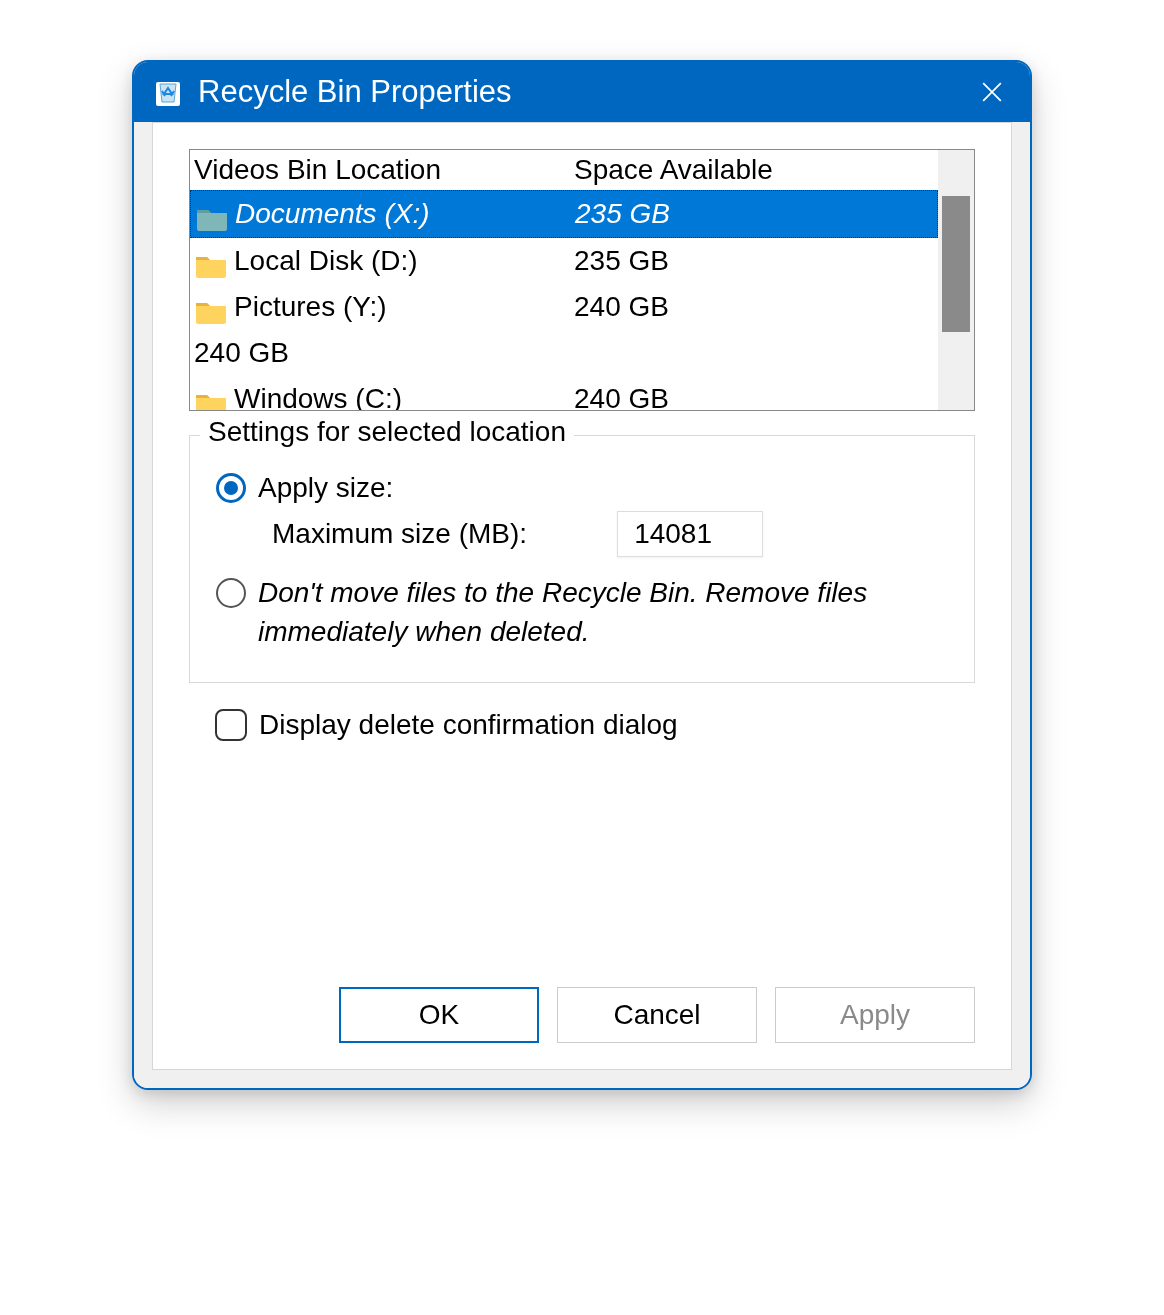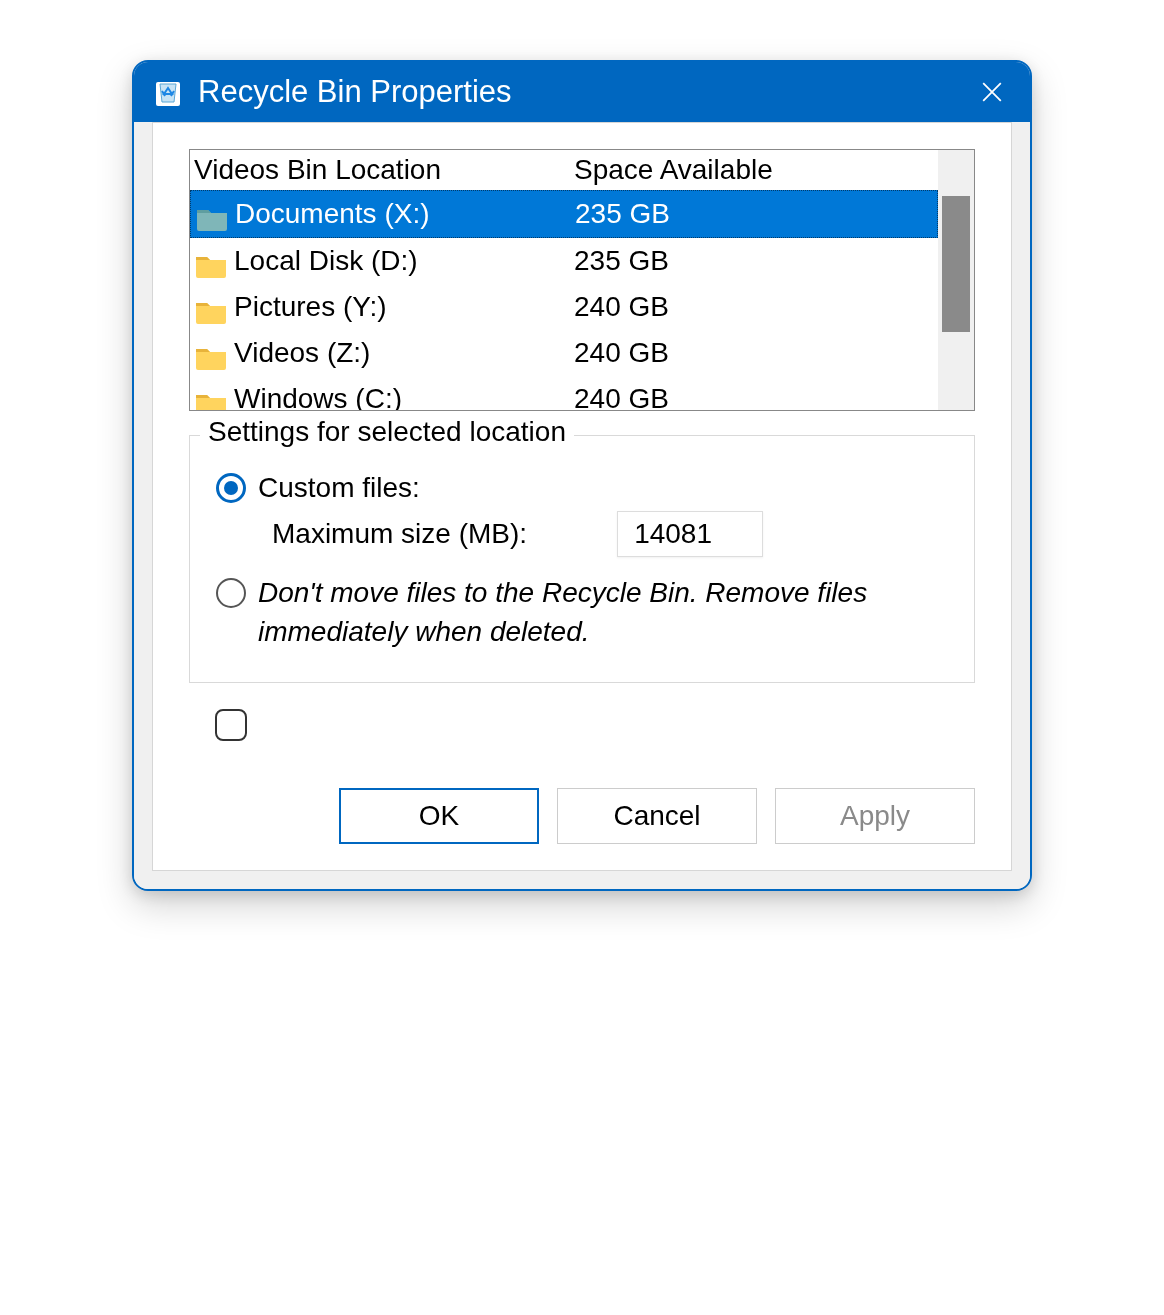--- a/index.html
+++ b/index.html
@@ -14,21 +14,21 @@
   .dialog {
     width: 900px;
     margin: 0 auto;
     border: 2px solid #0067c0;
     border-radius: 16px;
     overflow: hidden;
     box-shadow: 0 14px 36px rgba(0,0,0,0.18), 0 4px 14px rgba(0,0,0,0.12);
     background: #f0f0f0;
     display: flex;
     flex-direction: column;
-    height: 831px;
+    height: 1030px;
   }
   .titlebar {
     background: #0067c0;
     color: #fff;
     display: flex;
     align-items: center;
     padding: 10px 18px;
     flex-shrink: 0;
   }
   .titlebar .icon {
@@ -106,20 +106,21 @@
     display: flex;
     align-items: center;
     padding: 2px 0 2px 4px;
     font-size: 28px;
     line-height: 1.5;
   }
   .row.selected {
     background: #0078d7;
     color: #fff;
     border: 1px dotted #003a6a;
+    font-style: italic;
   }
   .folder-ico {
     width: 34px;
     height: 26px;
     margin-right: 6px;
     flex-shrink: 0;
   }
   .scroll-col {
     width: 36px;
     background: #f0f0f0;
@@ -276,27 +277,20 @@
                 <div class="col-loc">
                   <span class="folder-ico"><svg viewBox="0 0 34 26" width="34" height="26">
                       <path d="M2 5 h11 l3 3 h16 v16 a2 2 0 0 1 -2 2 h-26 a2 2 0 0 1 -2 -2 z" fill="#ffd45e"></path>
                       <path d="M2 5 h11 l3 3 h-14 z" fill="#e8b33a"></path>
                     </svg></span>
                   <span>Pictures (Y:)</span>
                 </div>
                 <div class="col-space">240 GB</div>
               </div>
               <div class="row">
-                <div class="col-loc">
-                  <span class="folder-ico"><svg viewBox="0 0 34 26" width="34" height="26">
-                      <path d="M2 5 h11 l3 3 h16 v16 a2 2 0 0 1 -2 2 h-26 a2 2 0 0 1 -2 -2 z" fill="#ffd45e"></path>
-                      <path d="M2 5 h11 l3 3 h-14 z" fill="#e8b33a"></path>
-                    </svg></span>
-                  <span>Videos (Z:)</span>
-                </div>
                 <div class="col-space">240 GB</div>
               </div>
               <div class="row">
                 <div class="col-loc">
                   <span class="folder-ico"><svg viewBox="0 0 34 26" width="34" height="26">
                       <path d="M2 5 h11 l3 3 h16 v16 a2 2 0 0 1 -2 2 h-26 a2 2 0 0 1 -2 -2 z" fill="#ffd45e"></path>
                       <path d="M2 5 h11 l3 3 h-14 z" fill="#e8b33a"></path>
                     </svg></span>
                   <span>Windows (C:)</span>
                 </div>
@@ -307,35 +301,36 @@
         <div class="scroll-col">
           <div class="scroll-thumb"></div>
         </div>
       </div>
 
       <div class="groupbox">
         <div class="group-legend">Settings for selected location</div>
 
         <div class="opt-row">
           <div class="radio checked"></div>
-          <div class="opt-text">Custom files:</div>
+          <div class="opt-text">Apply size:</div>
         </div>
         <div class="max-row">
           <span class="lab">Maximum size (MB):</span>
           <input class="num-input" value="14081" style="">
         </div>
 
         <div class="opt-row" style="margin-top:16px;font-style:italic;">
           <div class="radio"></div>
           <div class="opt-text">Don't move files to the Recycle Bin. Remove files immediately when deleted.</div>
         </div>
       </div>
 
       <div class="check-row">
         <div class="checkbox"></div>
+        <span>Display delete confirmation dialog</span>
       </div>
 
       <div class="footer">
         <button class="btn default">OK</button>
         <button class="btn">Cancel</button>
         <button class="btn disabled">Apply</button>
       </div>
 
     </div>
   </div>

